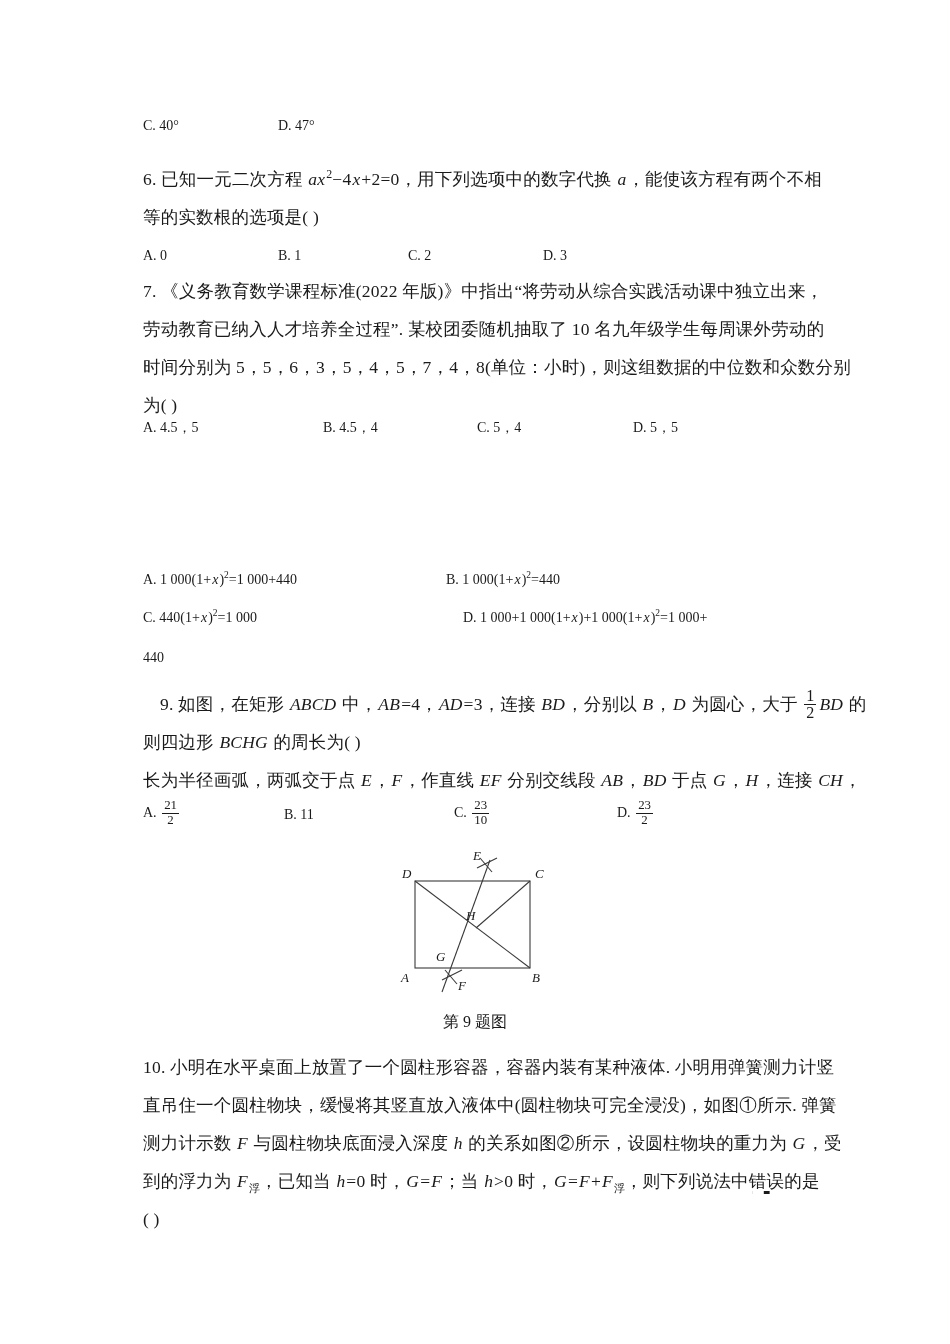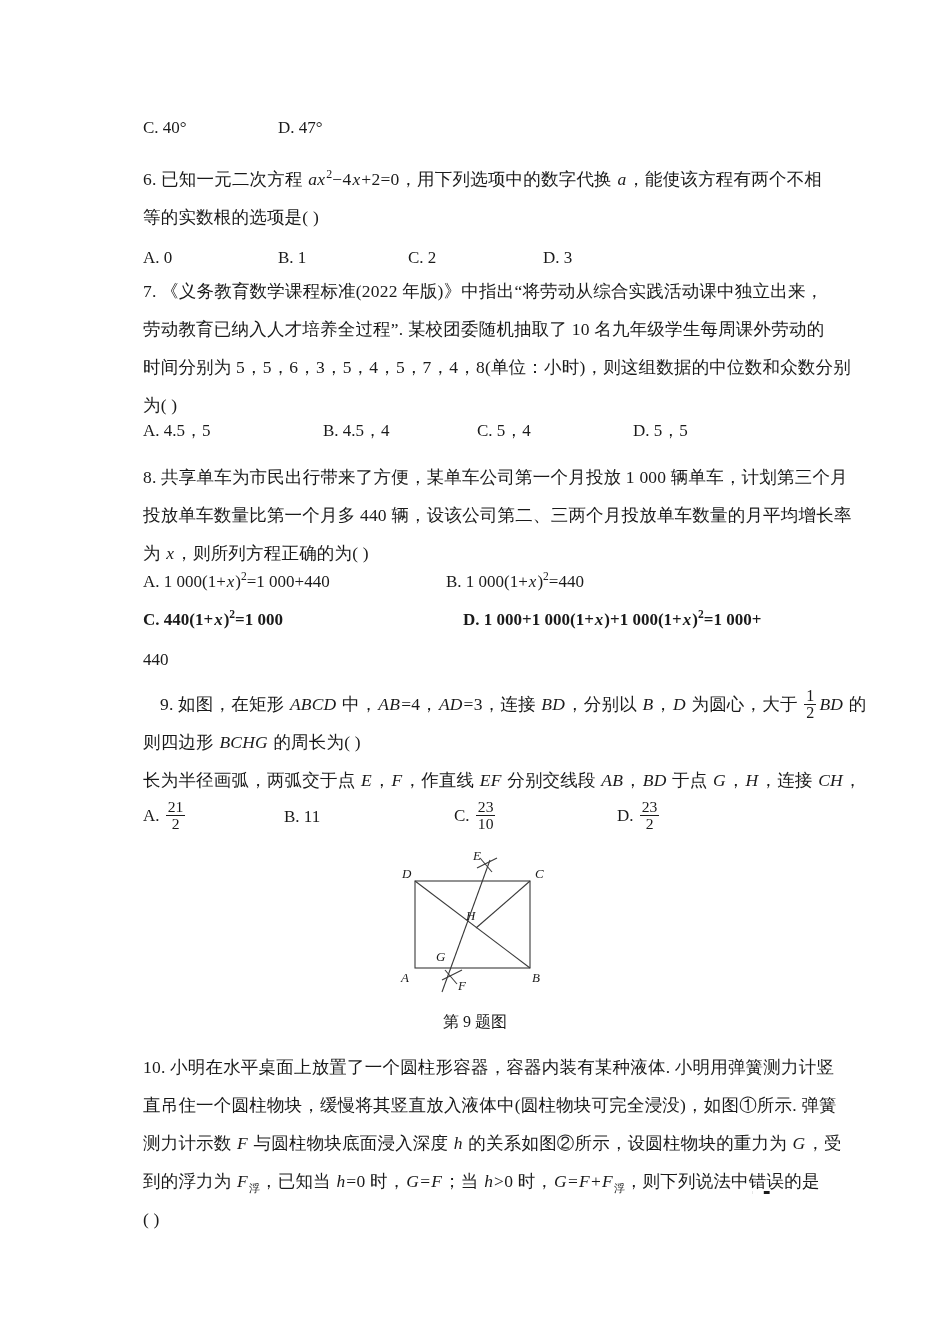--- a/index.html
+++ b/index.html
@@ -54,21 +54,21 @@
     line-height: 0;
   }
   .opts {
     position: absolute;
     left: 143px;
     width: 760px;
     height: 34px;
   }
   .opt {
     position: absolute;
-    font-size: 17px;
+    font-size: 14px;
     white-space: nowrap;
     top: 0;
   }
   .frac {
     display: inline-block;
     vertical-align: middle;
     text-align: center;
     font-size: 0.92em;
     line-height: 1.05;
     margin: 0 2px;
@@ -139,32 +139,27 @@
     <div class="line">为(     )</div>
   </div>
 
   <div class="opts" style="top:419px;">
     <span class="opt" style="left:0px;">A. 4.5，5</span>
     <span class="opt" style="left:172px;margin-left:8px;">B. 4.5，4</span>
     <span class="opt" style="left:334px;">C. 5，4</span>
     <span class="opt" style="left:490px;">D. 5，5</span>
   </div>
 
-  <div class="block" style="top:458px;">
-    <div class="line">8. 共享单车为市民出行带来了方便，某单车公司第一个月投放 1 000 辆单车，计划第三个月</div>
-    <div class="line">投放单车数量比第一个月多 440 辆，设该公司第二、三两个月投放单车数量的月平均增长率</div>
-    <div class="line"><span>为 </span><span class="it">x</span><span>，则所列方程正确的为(     )</span></div>
-  </div>
 
   <div class="opts" style="top:572px;">
     <span class="opt" style="left:0px;"><span>A. 1 000(1+</span><span class="it">x</span><span>)</span><sup class="ex">2</sup><span>=1 000+440</span></span>
     <span class="opt" style="left:303px;"><span>B. 1 000(1+</span><span class="it">x</span><span>)</span><sup class="ex">2</sup><span>=440</span></span>
   </div>
 
-  <div class="opts" style="top:610px;font-weight:bold;">
+  <div class="opts" style="top:610px;">
     <span class="opt" style="left:0px;"><span>C. 440(1+</span><span class="it">x</span><span>)</span><sup class="ex">2</sup><span>=1 000</span></span>
     <span class="opt" style="left:320px;"><span>D. 1 000+1 000(1+</span><span class="it">x</span><span>)+1 000(1+</span><span class="it">x</span><span>)</span><sup class="ex">2</sup><span>=1 000+</span></span>
   </div>
 
   <div class="opts" style="top:650px;">
     <span class="opt" style="left:0px;">440</span>
   </div>
 
   <div class="block" style="top:685px;">
     <div class="wrapline" style="white-space:nowrap;"><span>9. 如图，在矩形 </span><span class="it">ABCD</span><span> 中，</span><span class="it">AB</span><span>=4，</span><span class="it">AD</span><span>=3，连接 </span><span class="it">BD</span><span>，分别以 </span><span class="it">B</span><span>，</span><span class="it">D</span><span> 为圆心，大于 </span><span class="frac"><span class="n">1</span><span class="d">2</span></span><span class="it">BD</span><span> 的</span></div>

